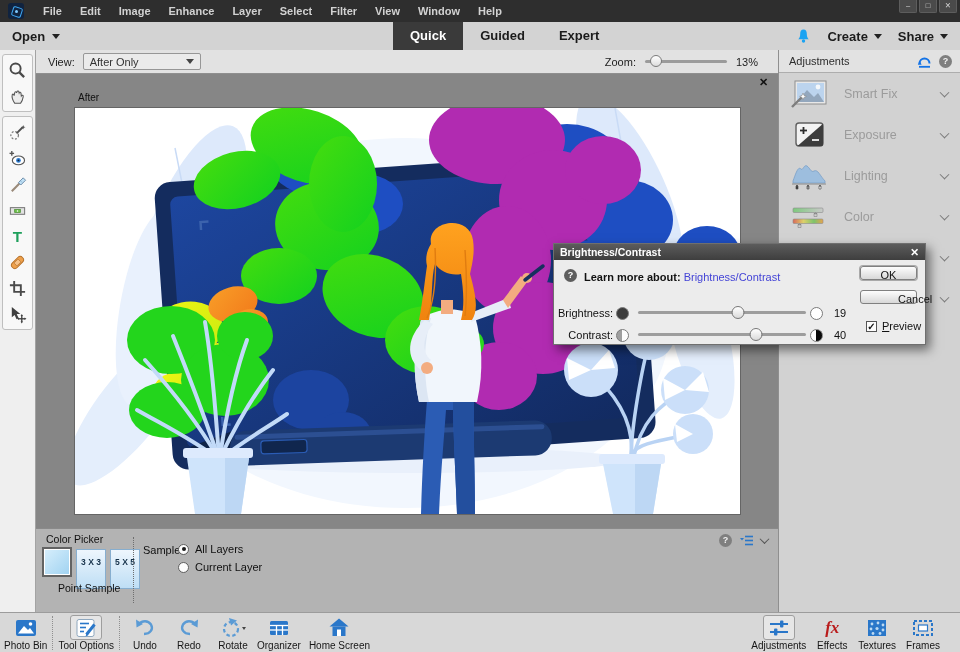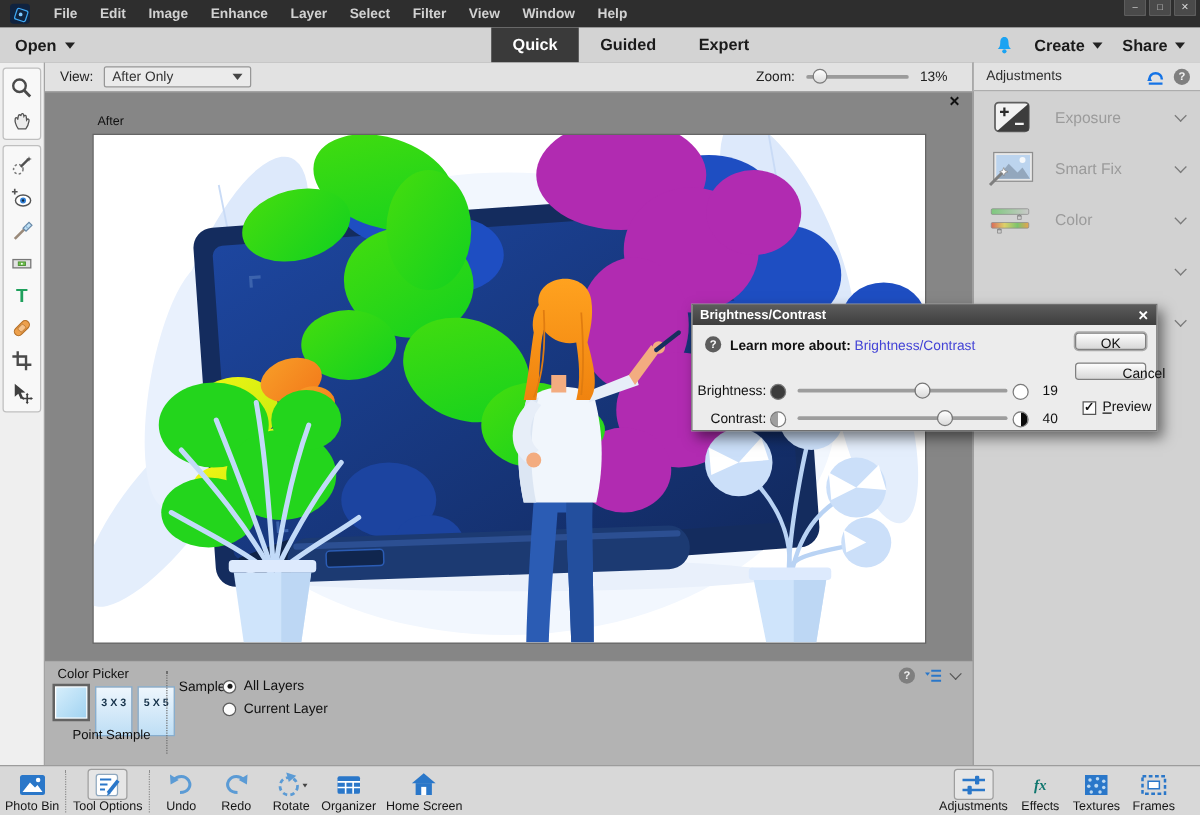--- a/index.html
+++ b/index.html
@@ -72,21 +72,21 @@
   .opt-icons { position:absolute; right:10px; top:5px; display:flex; align-items:center; gap:8px; }
   .chev-sm { width:7px; height:7px; border-right:1.6px solid #555; border-bottom:1.6px solid #555; transform:rotate(45deg) translate(-1px,-1px); }
 
   
   .taskbar { position:absolute; left:0; top:612px; width:960px; height:40px; background:#d8d8d8; border-top:1px solid #9c9c9c; display:flex; }
   .tb-item { display:flex; flex-direction:column; align-items:center; margin-top:2px; }
   .tb-icon { width:32px; height:25px; display:flex; align-items:center; justify-content:center; border-radius:3px; border:1px solid transparent; }
   .tb-item.active .tb-icon { background:#e6e6e6; border-color:#9e9e9e; }
   .tb-label { font-size:10px; color:#161616; margin-top:0px; white-space:nowrap; }
   .tb-sep { border-left:1px dotted #8f8f8f; height:34px; margin-top:3px; }
-  .fx-glyph { font-family:"Liberation Serif", serif; font-style:italic; font-weight:700; font-size:12px; color:#0f766e; line-height:1; }
+  .fx-glyph { font-family:"Liberation Serif", serif; font-style:italic; font-weight:700; font-size:17px; color:#b91c1c; line-height:1; }
 
   
   .dialog { position:absolute; left:553px; top:243px; width:373px; height:102px; background:#ececec; border:1px solid #6f6f6f; box-shadow:4px 5px 10px rgba(0,0,0,.5); z-index:20; }
   .dlg-title { height:16px; background:linear-gradient(#5c5c5c,#3e3e3e); display:flex; align-items:center; padding:0 6px; }
   .dlg-title span { color:#ffffff; font-size:10.5px; font-weight:700; }
   .dlg-close { margin-left:auto; color:#ffffff; font-size:10px; font-weight:700; }
   .dlg-body { position:relative; height:84px; font-size:11px; color:#111; }
   .dlg-help { position:absolute; left:10px; top:9px; width:13px; height:13px; border-radius:50%; background:#5d5d5d; color:#fff; font-size:9px; font-weight:700; text-align:center; line-height:13px; }
   .dlg-learn { position:absolute; left:30px; top:11px; font-weight:700; color:#111; }
   .dlg-link { font-weight:400; color:#4343d6; }
@@ -436,45 +436,58 @@
           <path d="M2.5,8.5 A5,5 0 1 1 12.5,8.5" fill="none" stroke="#1473e6" stroke-width="2"></path>
           <polygon points="0.8,9.8 4.6,9.8 2.6,5.8" fill="#1473e6"></polygon>
           <line x1="2" y1="11.8" x2="13" y2="11.8" stroke="#1473e6" stroke-width="1.8"></line>
         </svg>
         <div class="help-dot">?</div>
       </div>
     </div>
 
     <div class="rp-row">
       <svg class="rp-icon" viewBox="0 0 38 30">
+        <rect x="5" y="2" width="31" height="23" fill="#e8e8e8" stroke="#8e8e8e"></rect>
+        <rect x="7" y="4" width="27" height="19" fill="#bcd4ee"></rect>
+        <polygon points="7,23 17,11 24,18 28,14 34,23" fill="#93a7bd"></polygon>
+        <circle cx="28" cy="8" r="2.4" fill="#f5f8fb"></circle>
+        <line x1="2" y1="28" x2="13" y2="17" stroke="#7e7e7e" stroke-width="2.4"></line>
+        <path d="M13,14 L14,16.4 L16.4,17.4 L14,18.4 L13,20.8 L12,18.4 L9.6,17.4 L12,16.4 Z" fill="#fdfdfd" stroke="#8a8a8a" stroke-width="0.6"></path>
+      </svg>
+      <span class="rp-label">Smart Fix</span>
+      <span class="chev"></span>
+    </div>
+
+    <div class="rp-row">
+      <svg class="rp-icon" viewBox="0 0 38 30">
         <rect x="6" y="3" width="27" height="23" rx="3" fill="#f2f2f2" stroke="#5f5f5f" stroke-width="1.4"></rect>
         <path d="M33,3.8 L33,25 Q33,26 31.5,26 L7.5,26 Z" fill="#3d3d3d"></path>
         <g stroke="#2c2c2c" stroke-width="1.8">
             <line x1="13.5" y1="7" x2="13.5" y2="14"></line>
             <line x1="10" y1="10.5" x2="17" y2="10.5"></line>
           </g>
         <line x1="22" y1="20" x2="29" y2="20" stroke="#f4f4f4" stroke-width="1.8"></line>
       </svg>
       <span class="rp-label">Exposure</span>
       <span class="chev"></span>
     </div>
 
     <div class="rp-row">
       <svg class="rp-icon" viewBox="0 0 38 30">
-        <rect x="5" y="2" width="31" height="23" fill="#e8e8e8" stroke="#8e8e8e"></rect>
-        <rect x="7" y="4" width="27" height="19" fill="#bcd4ee"></rect>
-        <polygon points="7,23 17,11 24,18 28,14 34,23" fill="#93a7bd"></polygon>
-        <circle cx="28" cy="8" r="2.4" fill="#f5f8fb"></circle>
-        <line x1="2" y1="28" x2="13" y2="17" stroke="#7e7e7e" stroke-width="2.4"></line>
-        <path d="M13,14 L14,16.4 L16.4,17.4 L14,18.4 L13,20.8 L12,18.4 L9.6,17.4 L12,16.4 Z" fill="#fdfdfd" stroke="#8a8a8a" stroke-width="0.6"></path>
+        <path d="M3,22 L3,20 C6,12 8,5 11,8 C13,10 14,3 17,5 C20,7 21,12 24,10 C28,8 30,15 35,20 L35,22 Z" fill="#9dbede" stroke="#7aa0c8" stroke-width="0.8"></path>
+        <line x1="2" y1="23" x2="36" y2="23" stroke="#8a8a8a" stroke-width="1"></line>
+        <g stroke="#555" stroke-width="0.7">
+          <path d="M6,25 l2,0 l0,3 l-2,0 z M7,24 l1,1 l-2,0 z" fill="#2e2e2e"></path>
+          <path d="M17,25 l2,0 l0,3 l-2,0 z M18,24 l1,1 l-2,0 z" fill="#9a9a9a"></path>
+          <path d="M29,25 l2,0 l0,3 l-2,0 z M30,24 l1,1 l-2,0 z" fill="#ffffff"></path>
+        </g>
       </svg>
-      <span class="rp-label">Smart Fix</span>
+      <span class="rp-label">Lighting</span>
       <span class="chev"></span>
     </div>
-
 
     <div class="rp-row">
       <svg class="rp-icon" viewBox="0 0 38 30">
         <defs>
           <linearGradient id="cg1" x1="0" y1="0" x2="1" y2="0">
               <stop offset="0" stop-color="#7ec97e"></stop>
               <stop offset="1" stop-color="#c9c9c9"></stop>
             </linearGradient>
           <linearGradient id="cg2" x1="0" y1="0" x2="1" y2="0">
               <stop offset="0" stop-color="#d96a5a"></stop>

